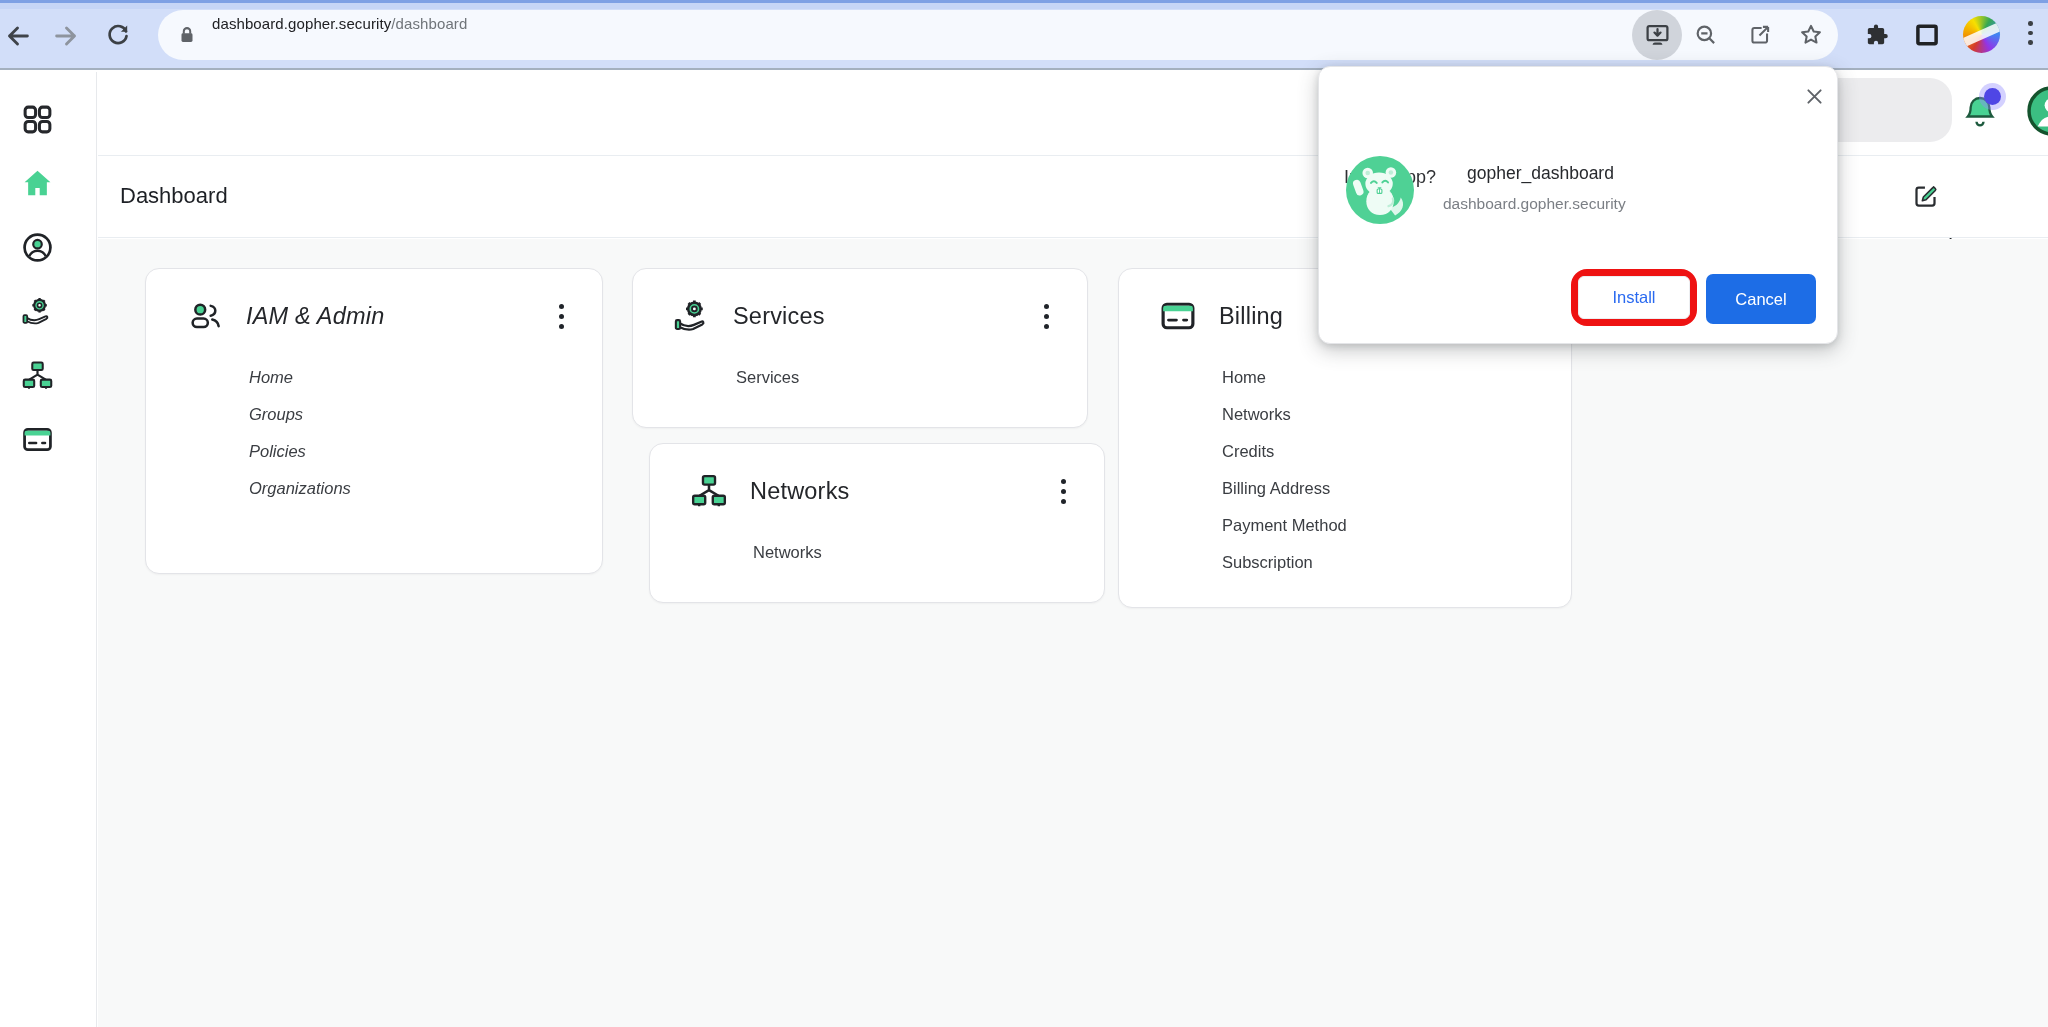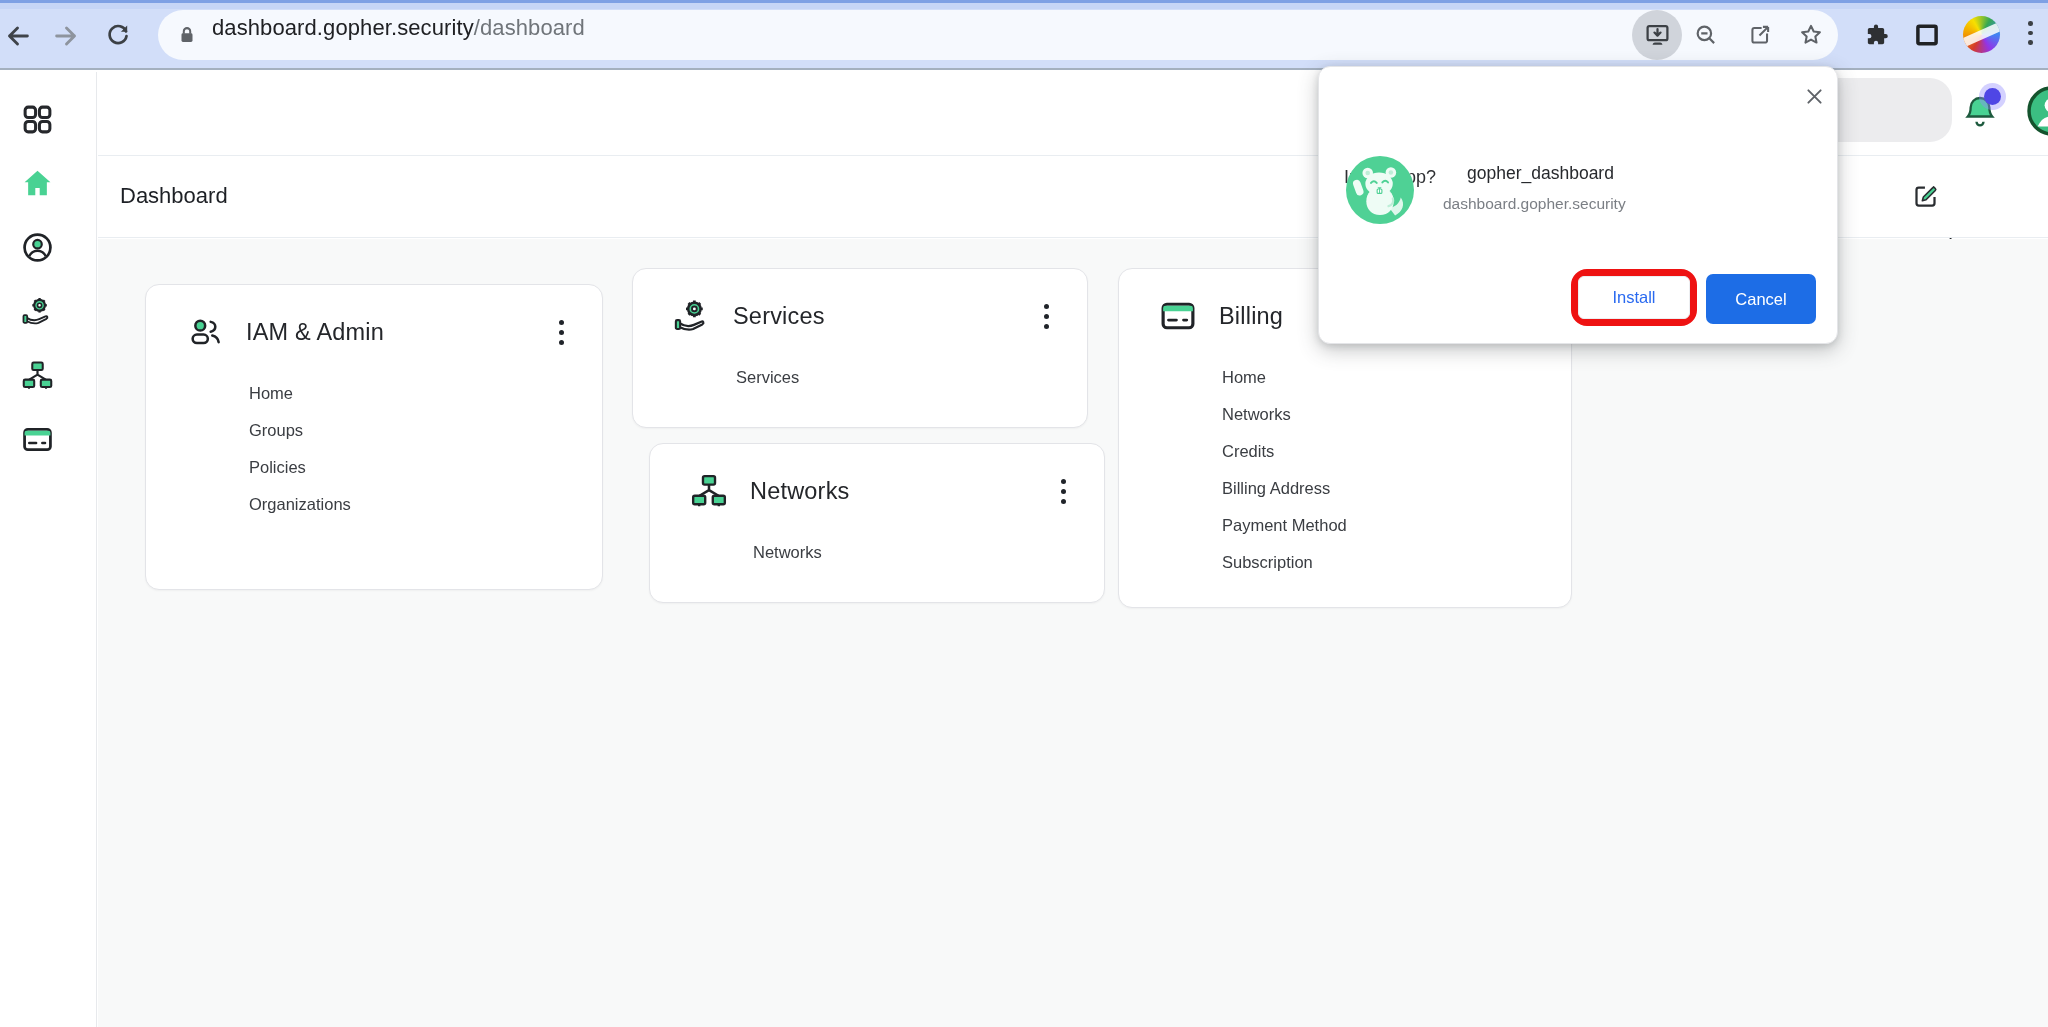--- a/index.html
+++ b/index.html
@@ -5,21 +5,21 @@
   * { margin:0; padding:0; box-sizing:border-box; }
   body { font-family:"Liberation Sans", sans-serif; background:#fff; }
   #screen { position:relative; width:2048px; height:1027px; overflow:hidden; background:#fff; }
 
   
   .toolbar { position:absolute; left:0; top:0; width:2048px; height:70px; background:#d2def9; border-bottom:2px solid #a4b0bf; }
   .toolbar::before { content:""; position:absolute; left:0; top:0; width:100%; height:3px; background:#7ea0e4; }
   .toolbar::after  { content:""; position:absolute; left:0; top:3px; width:100%; height:6px; background:#c6d5f6; }
   .nav-btn { position:absolute; top:20px; width:32px; height:32px; display:flex; align-items:center; justify-content:center; cursor:pointer; }
   .addr-bar { position:absolute; left:158px; top:10px; width:1680px; height:50px; background:#f6f9fe; border-radius:25px; }
-  .url { position:absolute; left:212px; top:15px; font-size:22px; color:#202124; letter-spacing:.1px; white-space:nowrap;text-align:right; }
+  .url { position:absolute; left:212px; top:15px; font-size:15px; color:#202124; letter-spacing:.1px; white-space:nowrap;text-align:right; }
   .url .path { color:#70757a; }
   .lock { position:absolute; left:176px; top:23px; }
   .pill-ic { position:absolute; top:22px; width:26px; height:26px; }
   .install-circle { position:absolute; left:1632px; top:10px; width:50px; height:50px; border-radius:50%; background:#d0d4db; display:flex; align-items:center; justify-content:center; }
   .tb-right { position:absolute; top:21px; width:28px; height:28px; }
   .avatar-rainbow { position:absolute; left:1963px; top:16px; width:37px; height:37px; border-radius:50%;
       background:conic-gradient(from 210deg,#d33a2c,#f29900,#f7e000,#34a853,#4285f4,#9334e6,#d33a2c); overflow:hidden; }
   .avatar-rainbow::after { content:""; position:absolute; left:-6px; top:14px; width:50px; height:9px; background:rgba(255,255,255,.85); transform:rotate(-24deg); border-radius:5px; }
   .dots-v { display:flex; flex-direction:column; gap:5px; align-items:center; }
   .dots-v i { width:4.5px; height:4.5px; border-radius:50%; background:#3c4045; }
@@ -46,21 +46,21 @@
   
   .card { position:absolute; background:#fff; border:1px solid #e3e4e8; border-radius:14px; box-shadow:0 1px 2px rgba(0,0,0,.04); }
   .card-head { display:flex; align-items:center; padding:28px 34px 0 40px; }
   .card-head .c-ic { width:38px; height:38px; flex:0 0 auto; }
   .card-title { margin-left:22px; font-size:23.5px; font-weight:500; color:#24262a; letter-spacing:.2px; }
   .kebab { margin-left:auto; display:flex; flex-direction:column; gap:5px; padding:4px; cursor:pointer; }
   .kebab i { width:5px; height:5px; border-radius:50%; background:#20242a; }
   .card-items { list-style:none; margin-top:24px; padding-left:103px; }
   .card-items li { font-size:16.5px; line-height:37px; color:#3a3d42; cursor:pointer; }
 
-  #card-iam      { left:145px;  top:284px; width:458px; height:306px; }
+  #card-iam      { left:145px;  top:268px; width:458px; height:306px;font-style:italic; }
   #card-services { left:632px;  top:268px; width:456px; height:160px; }
   #card-networks { left:632px;  top:443px; width:456px; height:160px;margin-left:17px; }
   #card-billing  { left:1118px; top:268px; width:454px; height:340px; }
 
   
   .popup { position:absolute; left:1318px; top:66px; width:520px; height:278px; background:#fff; border:1px solid #e4e5e8; border-radius:12px; box-shadow:0 6px 20px rgba(60,64,67,.30), 0 2px 6px rgba(60,64,67,.15); z-index:10; }
   .popup-title { position:absolute; left:25px; top:100px; font-size:18px; color:#2e3033; }
   .popup-close { position:absolute; left:482px; top:16px; width:26px; height:26px; display:flex; align-items:center; justify-content:center; cursor:pointer; }
   .popup-avatar { position:absolute; left:27px; top:89px; width:68px; height:68px; }
   .popup-appname { position:absolute; left:124px; top:96px; font-size:17.5px; color:#27292d; line-height:20px;margin-left:24px; }

